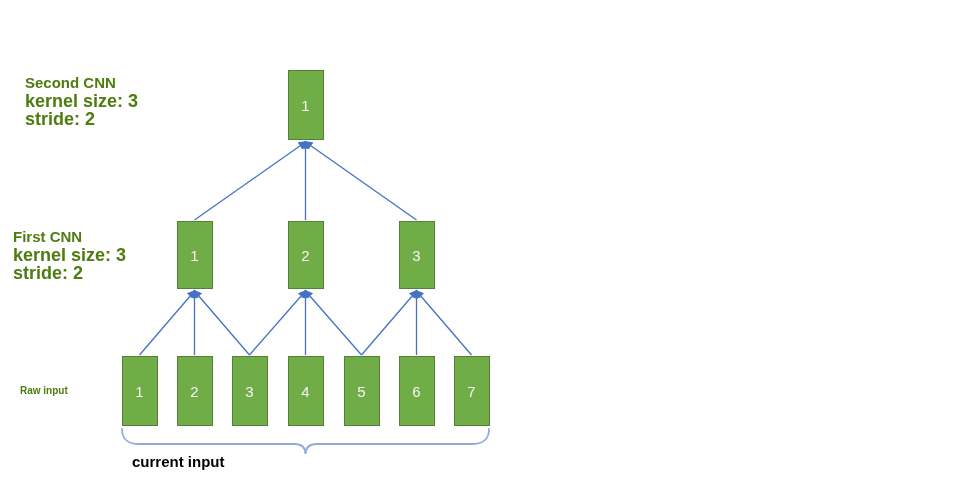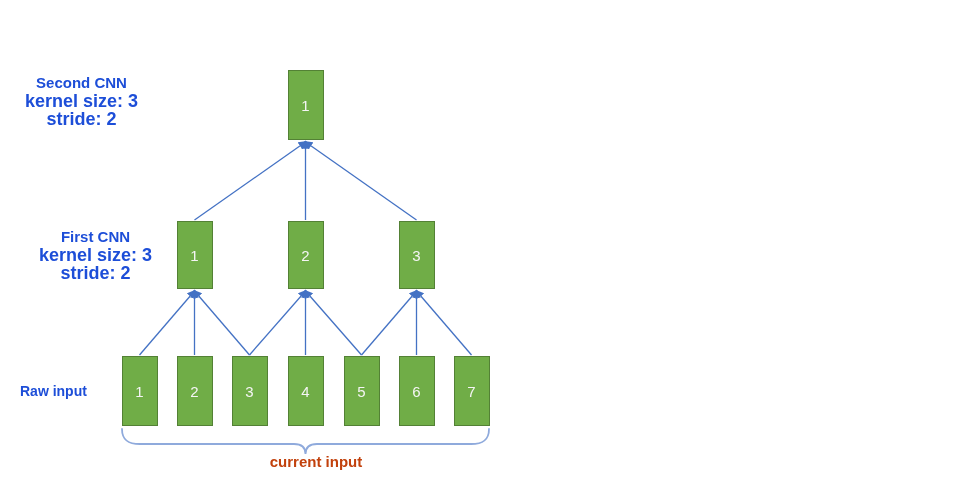--- a/index.html
+++ b/index.html
@@ -41,46 +41,45 @@
     display: flex;
     align-items: center;
     justify-content: center;
     font-size: 15px;
     z-index: 2;
   }
   .node.tall { height: 70px; }
   .node.mid  { height: 68px; }
   .label-block {
     position: absolute;
-    color: #1d4ed8;
+    color: #4d7c0f;
     z-index: 2;
-    text-align: center;
   }
   .label-title {
     font-size: 15px;
     font-weight: 700;
     line-height: 18px;
   }
   .label-sub {
     font-size: 18px;
     font-weight: 700;
     line-height: 18px;
   }
   .raw-label {
-    font-size: 14px;
+    font-size: 10px;
     font-weight: 700;
     line-height: 18px;
   }
   #current-input-label {
     position: absolute;
     left: 132px;
     top: 453px;
     width: 368px;
-    text-align: center;
-    color: #c2410c;
+    text-align: left;
+    color: #000000;
     font-size: 15px;
     font-weight: 700;
     line-height: 18px;
     z-index: 2;
   }
 </style>
 </head>
 <body>
 
 <div id="canvas">
@@ -105,21 +104,21 @@
       <line x1="305.5" y1="220" x2="305.5" y2="142" marker-end="url(#ah)"></line>
       <line x1="416.5" y1="220" x2="305.5" y2="142" marker-end="url(#ah)"></line>
     </svg>
 
   <div class="label-block" style="left:25px; top:74px;">
     <div class="label-title">Second CNN</div>
     <div class="label-sub">kernel size: 3</div>
     <div class="label-sub">stride: 2</div>
   </div>
 
-  <div class="label-block" style="left:39px; top:228px;">
+  <div class="label-block" style="left:13px; top:228px;">
     <div class="label-title">First CNN</div>
     <div class="label-sub">kernel size: 3</div>
     <div class="label-sub">stride: 2</div>
   </div>
 
   <div class="label-block" style="left:20px; top:382px;">
     <div class="raw-label">Raw input</div>
   </div>
 
   <div class="node tall" style="left:287.5px; top:70px;">1</div>

